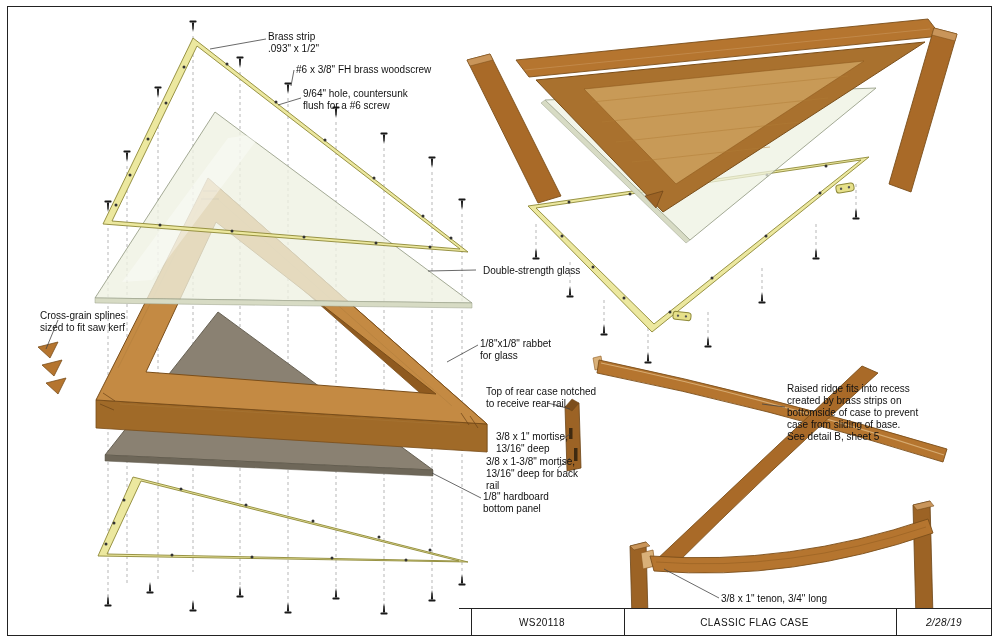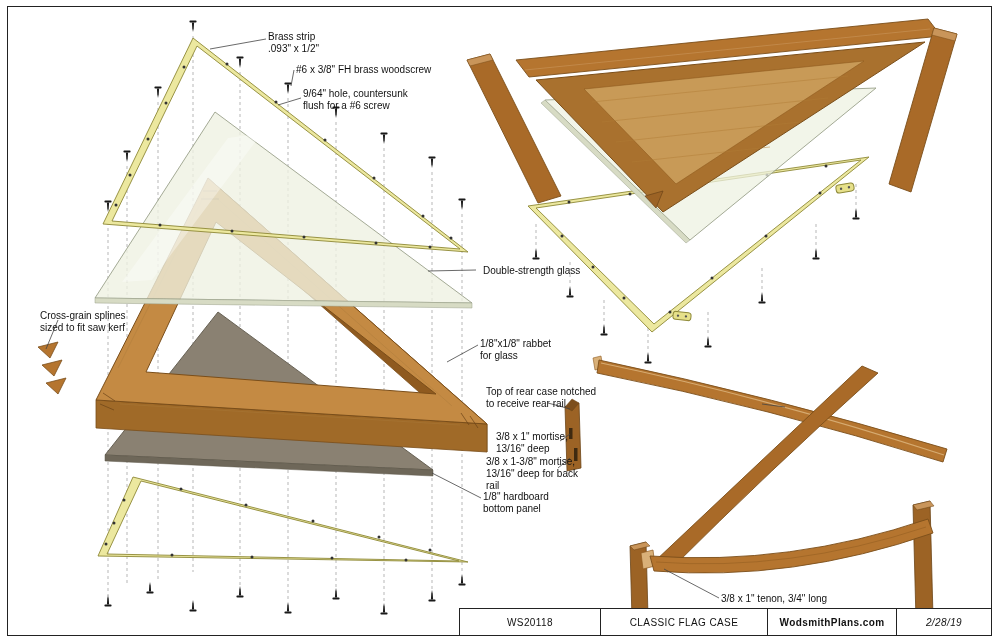--- a/index.html
+++ b/index.html
@@ -16,21 +16,21 @@
     position:absolute;font-size:10px;line-height:1.2;color:#111;
     white-space:pre-line;
   }
   .titleblock{
     position:absolute;left:459px;right:9px;bottom:8px;height:26px;
     display:flex;border-top:1.5px solid #222;background:#fff;
     font-size:10px;color:#111;
   }
   .tb-cell{
     display:flex;align-items:center;justify-content:center;
-    border-left:1.3px solid #222;letter-spacing:.4px;
+    border-left:1.3px solid #222;letter-spacing:.4px;margin-left:12px;
   }
   .tb-doc{width:140px;}
   .tb-title{flex:1;text-align:right;}
   .tb-site{width:128px;font-weight:bold;}
   .tb-date{width:94px;font-style:italic;}
 </style>
 </head>
 <body>
 
 <div class="sheet">
@@ -290,22 +290,26 @@
 for glass</div>
   <div class="anno" style="left:486px;top:386px">Top of rear case notched
 to receive rear rail</div>
   <div class="anno" style="left:496px;top:431px">3/8 x 1" mortise,
 13/16" deep</div>
   <div class="anno" style="left:486px;top:456px">3/8 x 1-3/8" mortise,
 13/16" deep for back
 rail</div>
   <div class="anno" style="left:483px;top:491px">1/8" hardboard
 bottom panel</div>
+  <div class="anno" style="left:787px;top:383px;width:135px">Raised ridge fits into recess
+created by brass strips on
+bottomside of case to prevent
+case from sliding of base.
+See detail B, sheet 5</div>
   <div class="anno" style="left:721px;top:593px">3/8 x 1" tenon, 3/4" long</div>
 
   <div class="titleblock">
     <div class="tb-cell tb-doc">WS20118</div>
     <div class="tb-cell tb-title">CLASSIC FLAG CASE</div>
-    <div class="tb-cell tb-site">WodsmithPlans.com</div>
     <div class="tb-cell tb-date">2/28/19</div>
   </div>
 
 </div>
 
 </body></html>

